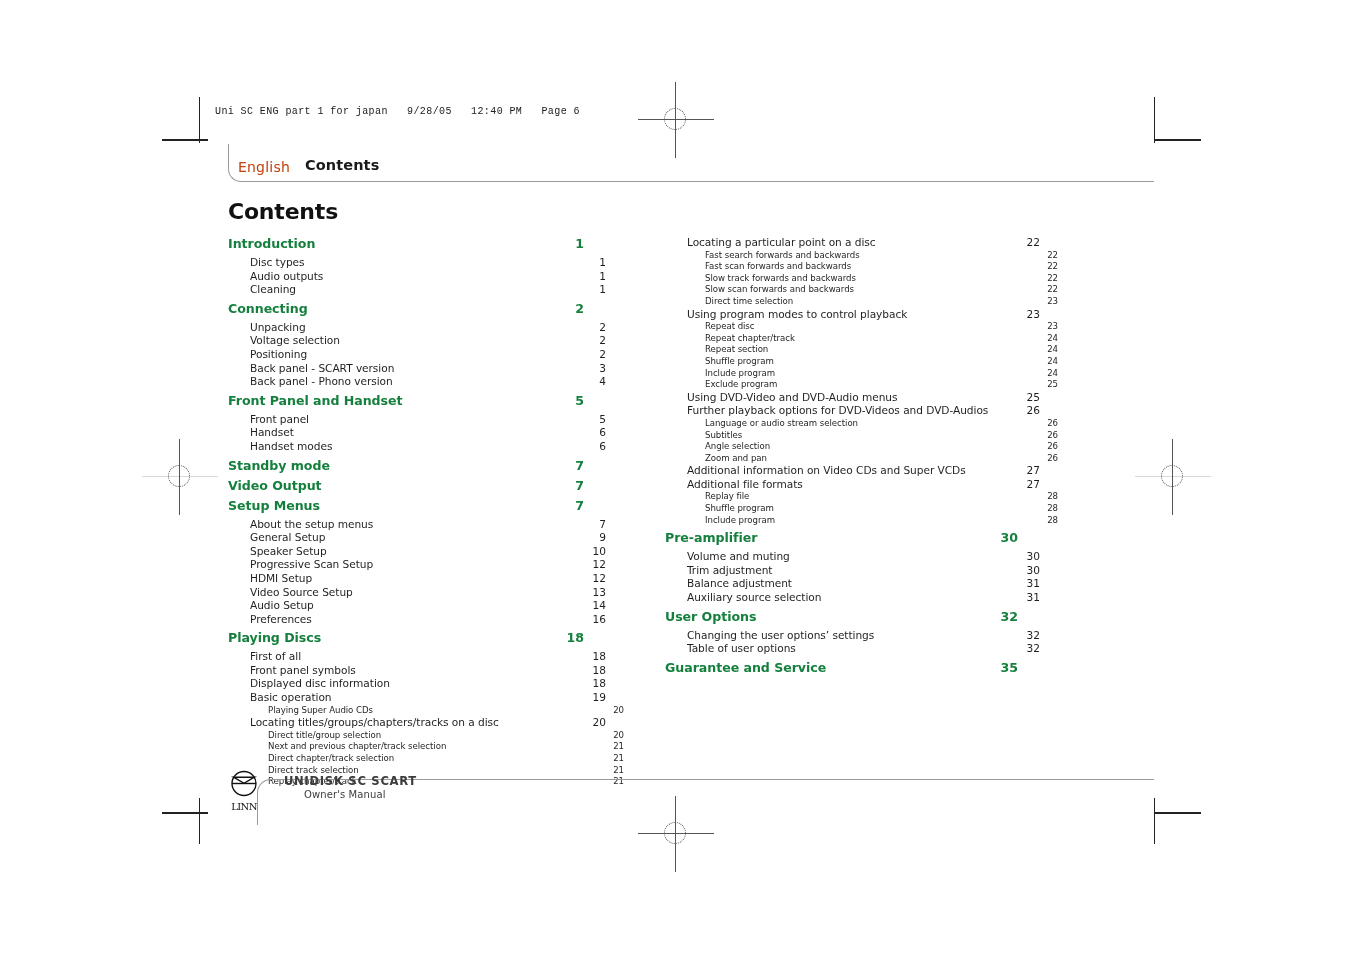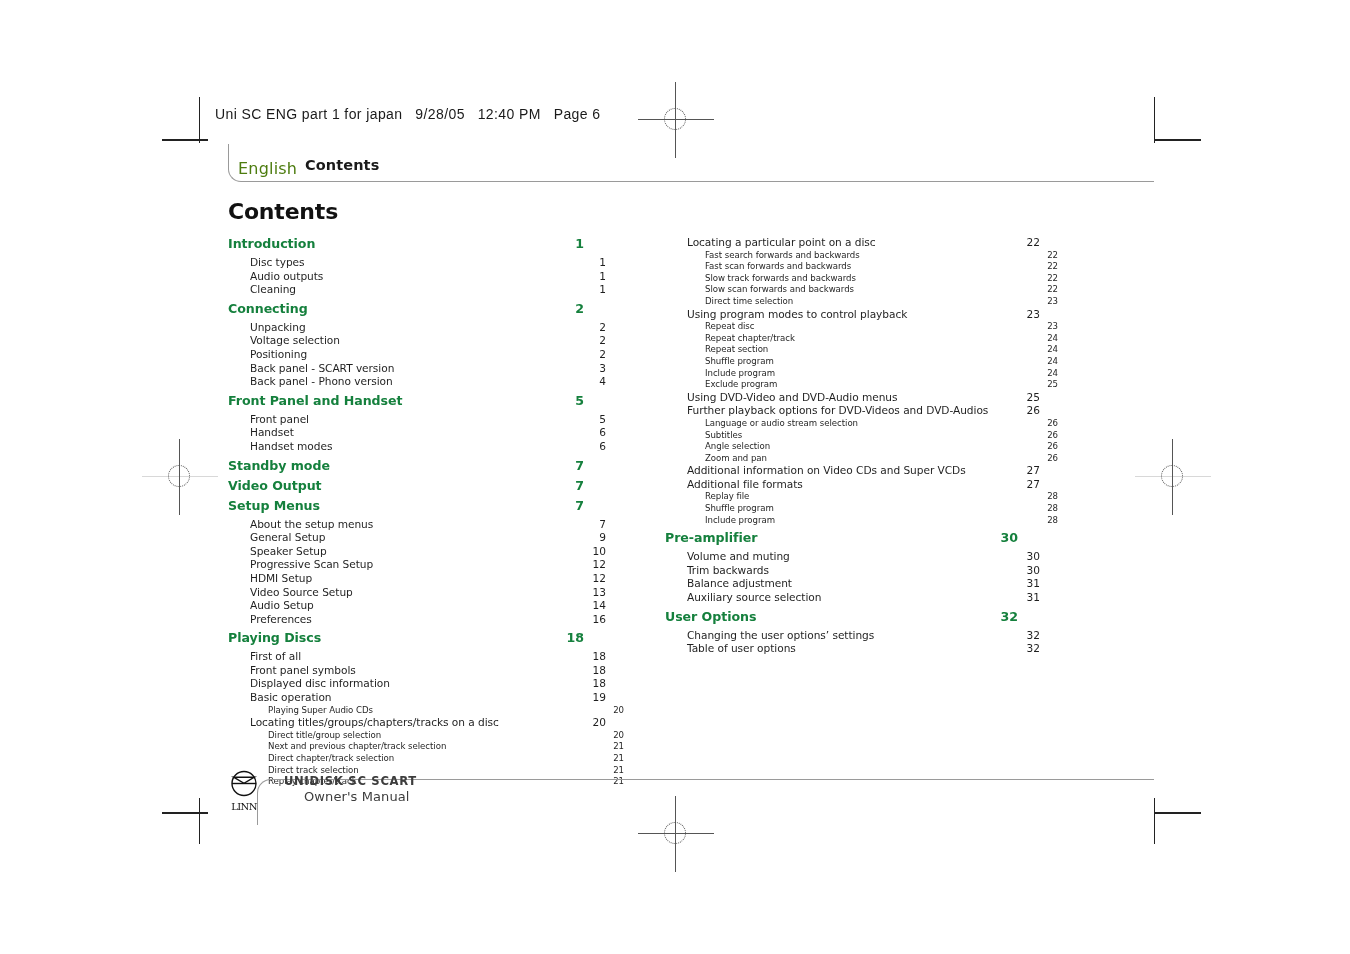--- a/index.html
+++ b/index.html
@@ -35,22 +35,22 @@
     border: 1px dotted #555; border-radius: 50%;
     box-sizing: border-box;
   }
   .reg.faint-h .reg-h { background: #d8d8d8; }
 
   
   .fileinfo {
     position: absolute;
     left: 203px;
     top: 106px;
-    font-family: Liberation Sans, sans-serif;
-    font-size: 14px;
+    font-family: Liberation Mono, monospace;
+    font-size: 10px;
     letter-spacing: 0.4px;
     color: #1a1a1a;
     white-space: pre;
     padding-left: 12px;
   }
 
   
   .page {
     position: absolute;
     left: 199px;
@@ -80,22 +80,22 @@
     position: absolute;
     left: 13px; top: 37px;
     width: 913px; height: 1px;
     background: #9a9a9a;
   }
 
   .hdr-lang {
     position: absolute;
     left: 39px;
     top: 19px;
-    font-size: 16px;
-    color: #4d7c0f;
+    font-size: 14px;
+    color: #c2410c;
     letter-spacing: 0.2px;
   }
   .hdr-section {
     position: absolute;
     left: 106px;
     top: 17px;
     font-size: 14.5px;
     font-weight: bold;
     color: #1a1a1a;
     letter-spacing: 0.1px;
@@ -200,21 +200,21 @@
     top: 634px;
     font-size: 11.6px;
     font-weight: bold;
     color: #3d3d3d;
     letter-spacing: 0.7px;
   }
   .brand-sub {
     position: absolute;
     left: 105px;
     top: 649px;
-    font-size: 13px;
+    font-size: 10px;
     color: #3d3d3d;
     letter-spacing: 0.1px;
   }
 
   
   .logo {
     position: absolute;
     left: 25px;
     top: 628px;
     width: 40px;
@@ -528,21 +528,21 @@
       </div>
       <div class="row lvl0 gap-sm">
         <span class="label">Pre-amplifier</span>
         <span class="pg">30</span>
       </div>
       <div class="row lvl1">
         <span class="label">Volume and muting</span>
         <span class="pg">30</span>
       </div>
       <div class="row lvl1">
-        <span class="label">Trim backwards</span>
+        <span class="label">Trim adjustment</span>
         <span class="pg">30</span>
       </div>
       <div class="row lvl1">
         <span class="label">Balance adjustment</span>
         <span class="pg">31</span>
       </div>
       <div class="row lvl1">
         <span class="label">Auxiliary source selection</span>
         <span class="pg">31</span>
       </div>
@@ -550,20 +550,24 @@
         <span class="label">User Options</span>
         <span class="pg">32</span>
       </div>
       <div class="row lvl1">
         <span class="label">Changing the user options’ settings</span>
         <span class="pg">32</span>
       </div>
       <div class="row lvl1">
         <span class="label">Table of user options</span>
         <span class="pg">32</span>
+      </div>
+      <div class="row lvl0 gap-sm">
+        <span class="label">Guarantee and Service</span>
+        <span class="pg">35</span>
       </div>
     </div>
 
   <div class="footer-rule">
     <div class="line"></div>
     <div class="corner"></div>
   </div>
 
   <div class="logo">
     <svg width="40" height="34" viewBox="0 0 40 34" aria-hidden="true">

